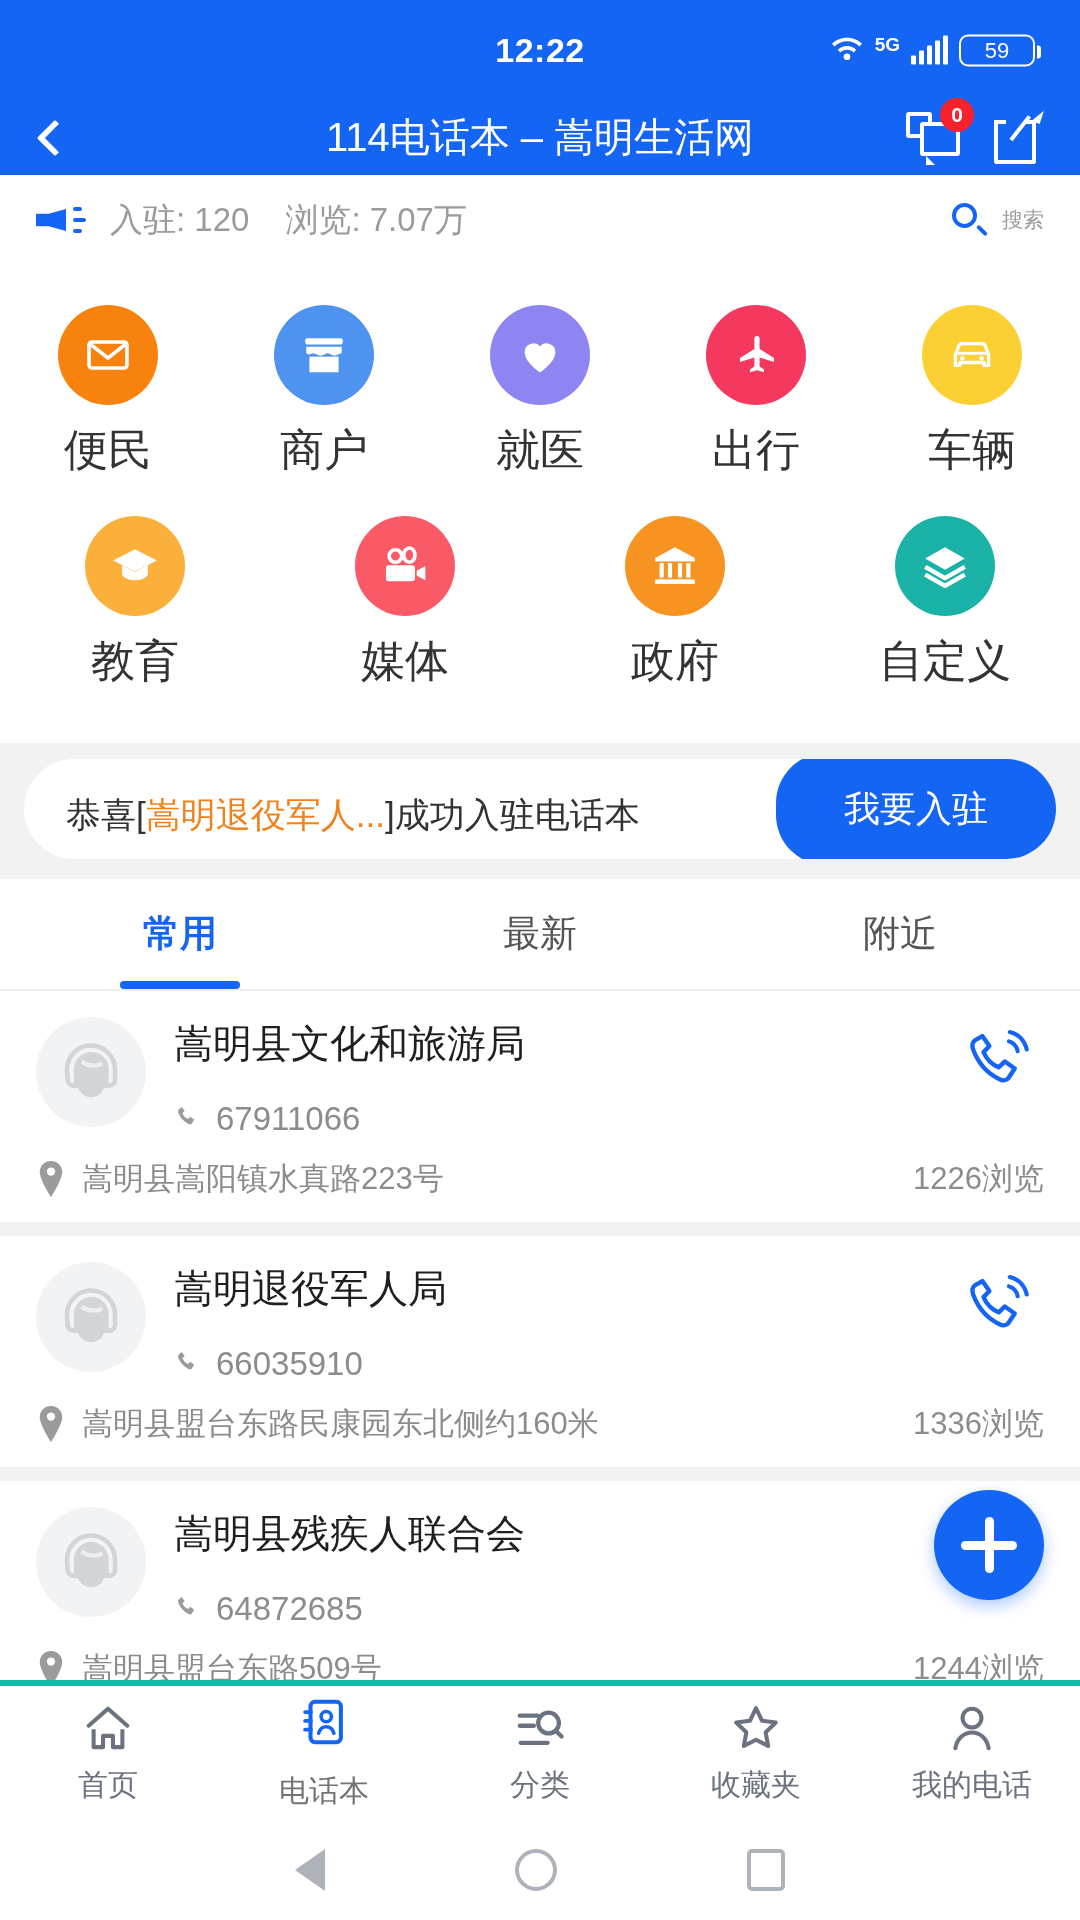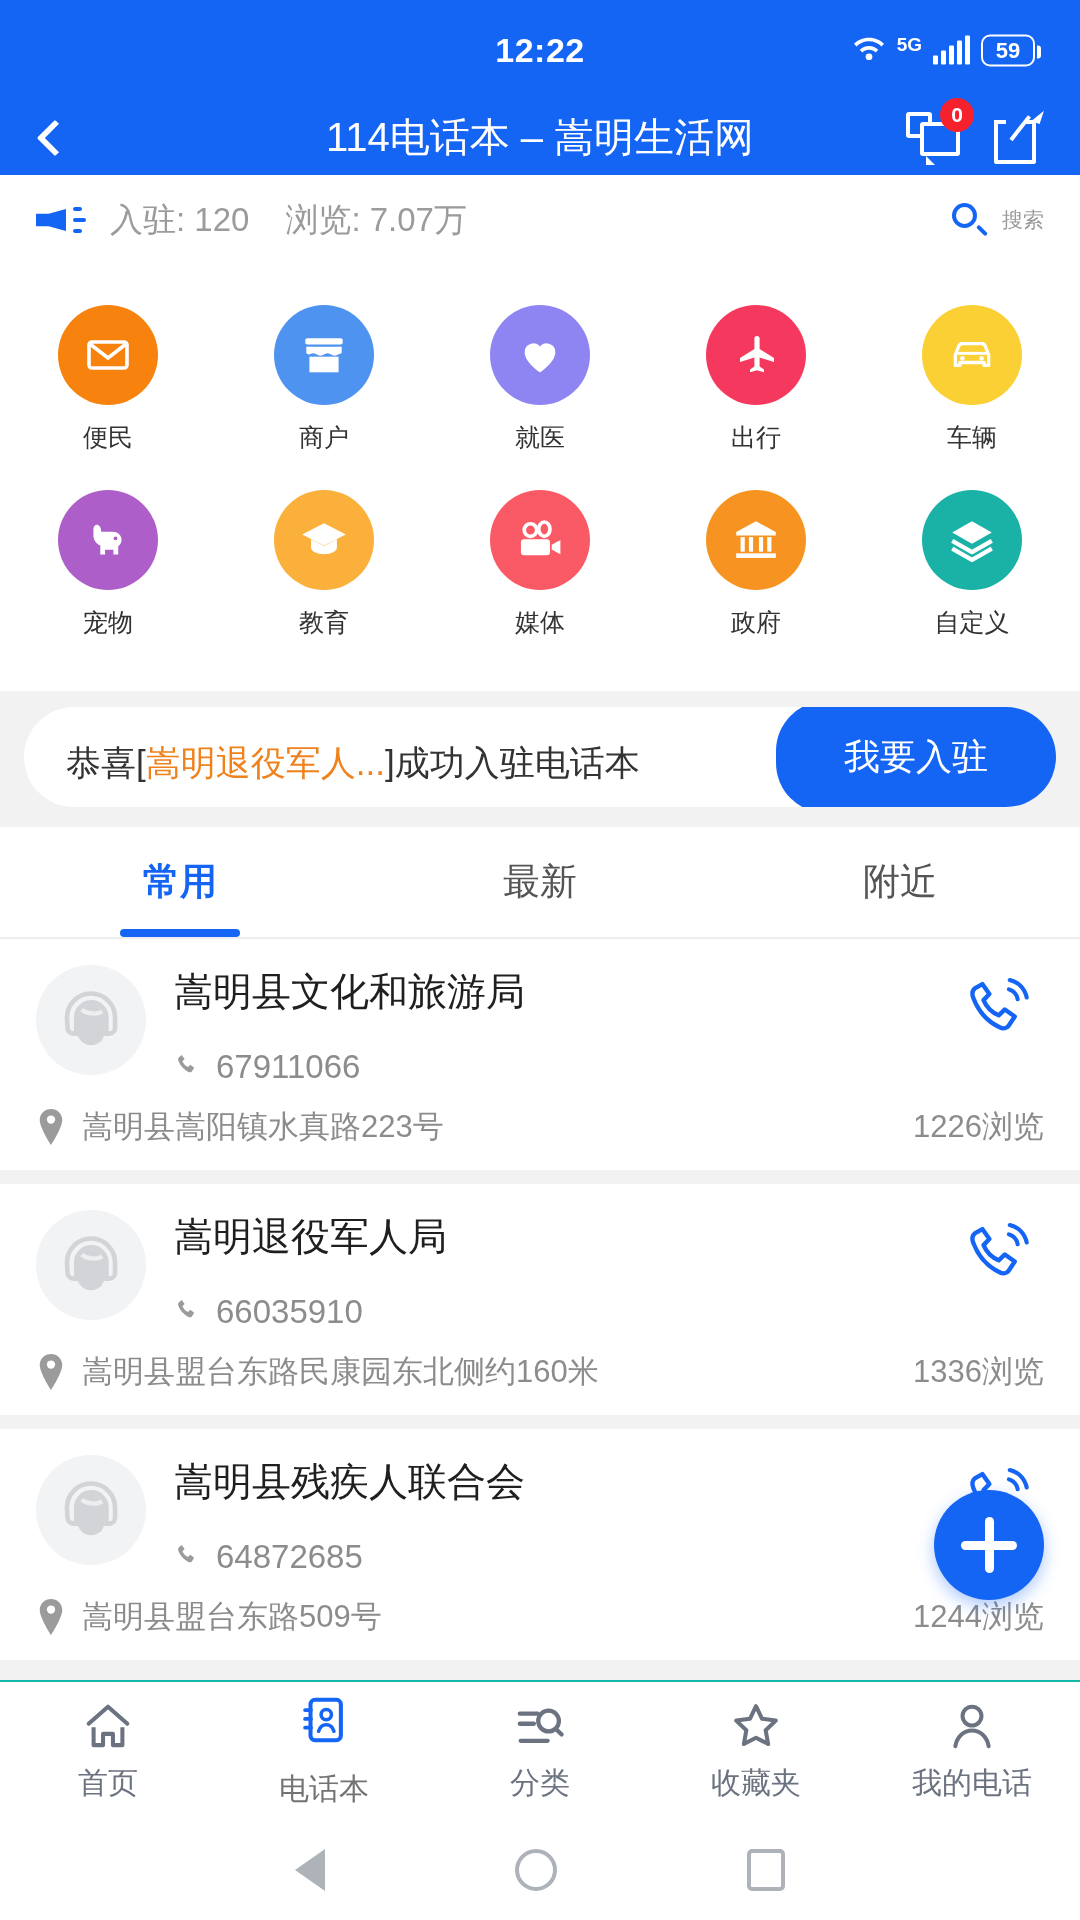--- a/index.html
+++ b/index.html
@@ -21,23 +21,23 @@
     position:absolute; right:45px; top:50%; transform:translateY(-50%);
     display:flex; align-items:center; gap:11px;
   }
   .sig5g { font-size:19px; font-weight:700; line-height:1; margin-bottom:12px; }
   .bars { display:flex; align-items:flex-end; gap:3px; height:28px; }
   .bars i { display:block; width:5px; background:#fff; border-radius:1px; }
   .bars i:nth-child(1){height:9px}.bars i:nth-child(2){height:14px}
   .bars i:nth-child(3){height:19px}.bars i:nth-child(4){height:24px}
   .bars i:nth-child(5){height:29px}
   .battery {
-    border:2.5px solid #fff; border-radius:9px; width:54px; height:32px;
+    border:2.5px solid #fff; border-radius:9px; width:76px; height:32px;
     display:flex; align-items:center; justify-content:center;
-    font-size:22px; font-weight:700; position:relative;
+    font-size:22px; font-weight:400; position:relative;
   }
   .battery::after{content:"";position:absolute;right:-8px;top:9px;width:4px;height:13px;background:#fff;border-radius:0 3px 3px 0;}
 
   
   .appbar {
     height:75px; background:#1565f5; color:#fff;
     display:flex; align-items:center; position:relative;
   }
   .back-btn { width:110px; display:flex; align-items:center; justify-content:center; }
   .chev {
@@ -87,21 +87,21 @@
   .search-label { font-size:21px; color:#9b9b9b; }
 
   
   .cat-wrap { background:#fff; padding:22px 0 34px; }
   .cat-row { display:flex; }
   .cat-cell { flex:1; display:flex; flex-direction:column; align-items:center; gap:16px; padding:18px 0; }
   .cat-circle {
     width:100px; height:100px; border-radius:50%;
     display:flex; align-items:center; justify-content:center;
   }
-  .cat-label { font-size:25px; color:#333; }
+  .cat-label { font-size:44px; color:#333; }
   .cat-circle svg { display:block; }
 
   
   .banner-strip { background:#f2f2f2; padding:16px 24px 20px; }
   .banner {
     height:100px; background:#fff; border-radius:50px;
     display:flex; align-items:center; overflow:hidden;
   }
   .banner-text {
     flex:1; padding-left:42px; font-size:35px; color:#333; white-space:nowrap; overflow:hidden;margin-top:12px;
@@ -149,21 +149,21 @@
     width:110px; height:110px; border-radius:50%; background:#1565f5;
     display:flex; align-items:center; justify-content:center;
     box-shadow:0 6px 16px rgba(21,101,245,.35); z-index:20;
   }
   .fab .pl-h{position:absolute;width:56px;height:9px;background:#fff;border-radius:5px;}
   .fab .pl-v{position:absolute;width:9px;height:56px;background:#fff;border-radius:5px;}
 
   
   .bottomnav {
     position:absolute; left:0; right:0; bottom:100px; height:140px;
-    background:#fff; display:flex; border-top:2px solid #14b8a6;
+    background:#fff; display:flex; border-top:6px solid #14b8a6;
   }
   .nav-item {
     flex:1; display:flex; flex-direction:column; align-items:center;
     justify-content:center; gap:10px; color:#6b7280; font-size:30px;
   }
   .nav-item.active { color:#737373;gap:22px; }
 
   
   .sysnav {
     position:absolute; left:0; right:0; bottom:0; height:100px;
@@ -284,29 +284,20 @@
               <circle cx="7.4" cy="13.6" r="1.1" fill="#fff"></circle>
               <circle cx="16.6" cy="13.6" r="1.1" fill="#fff"></circle>
               <path d="M4.6 11.2h14.8" stroke="#fff" stroke-width="1.4"></path>
             </svg>
         </div>
         <div class="cat-label">车辆</div>
       </div>
     </div>
     <div class="cat-row">
       <div class="cat-cell">
-        <div class="cat-circle" style="background:#ae5ec9">
-          <svg width="50" height="50" viewBox="0 0 24 24">
-              <path d="M5 7c0-1.6 1-2.6 2.2-2.2 1 .4 1.5 1.6 1.5 3V8h5.5c2.4 0 4.3 1.6 4.3 3.9 0 1.3-.6 2.4-1.6 3.1V19h-2.3v-2.3h-4V19H8.3v-4.4C6.4 13.8 5 12 5 9.8z" fill="#fff"></path>
-              <circle cx="15.6" cy="11.2" r=".9" fill="#ae5ec9"></circle>
-            </svg>
-        </div>
-        <div class="cat-label">宠物</div>
-      </div>
-      <div class="cat-cell">
         <div class="cat-circle" style="background:#fbb03b">
           <svg width="50" height="50" viewBox="0 0 24 24">
               <path d="M12 4L1.5 9.3 12 14.6 22.5 9.3z" fill="#fff"></path>
               <path d="M5.8 11.5v4.2c0 1.7 2.8 3.1 6.2 3.1s6.2-1.4 6.2-3.1v-4.2L12 14.9z" fill="#fff"></path>
             </svg>
         </div>
         <div class="cat-label">教育</div>
       </div>
       <div class="cat-cell">
         <div class="cat-circle" style="background:#fa5a66">

